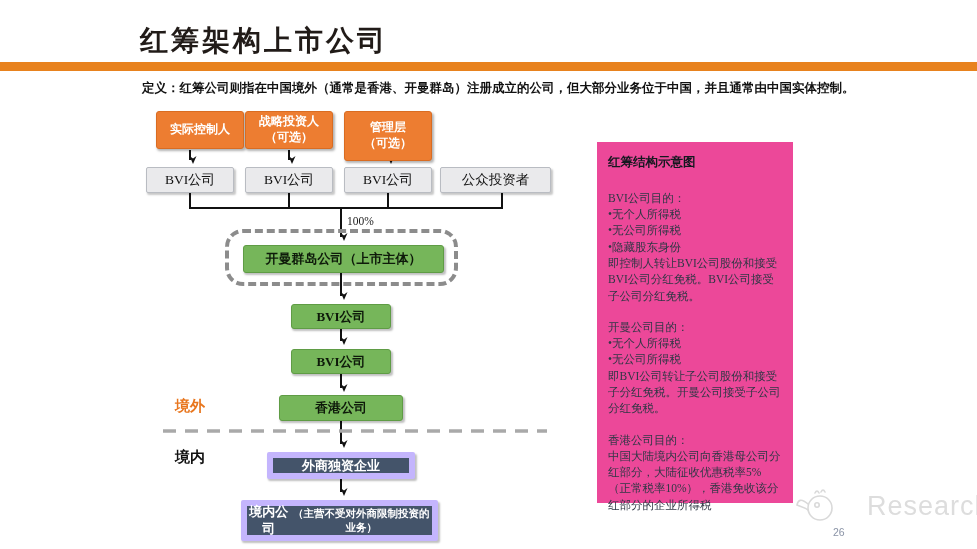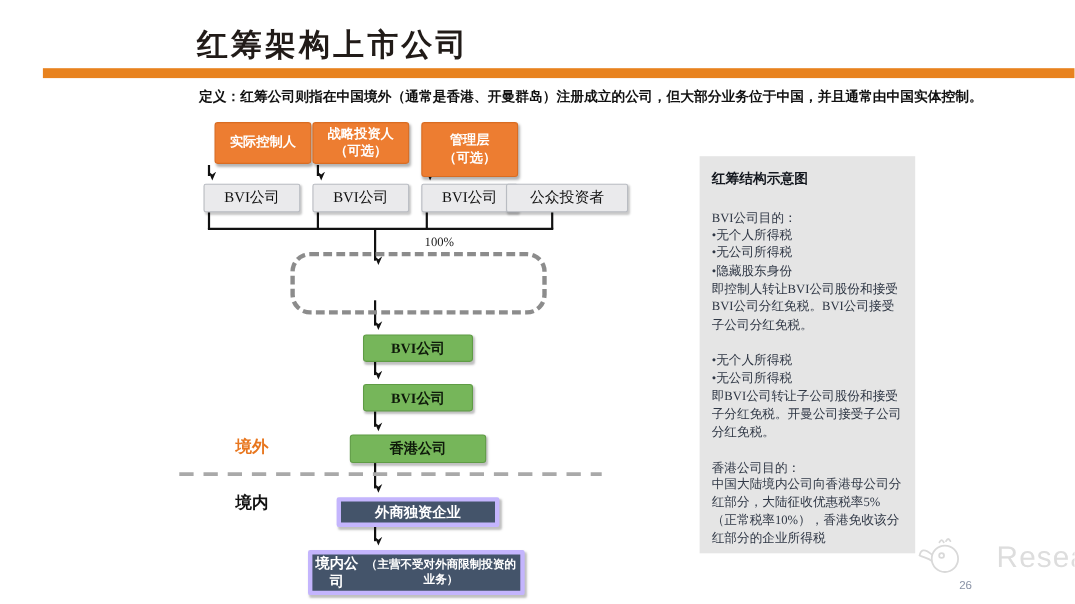--- a/index.html
+++ b/index.html
@@ -5,21 +5,21 @@
   * { margin: 0; padding: 0; box-sizing: border-box; }
   html, body { background: #ffffff; }
   .slide {
     position: relative;
     width: 977px; height: 549px;
     background: #ffffff;
     overflow: hidden;
     font-family: "Liberation Sans", sans-serif;
     color: #1a1a1a;
   }
-  .abs { position: absolute; margin-left: 39px; }
+  .abs { position: absolute; }
 
   .slide-title {
     left: 140px; top: 22px;
     font-family: "Liberation Serif", serif;
     font-size: 28px; font-weight: bold; color: #211b18;
     letter-spacing: 3px;
   }
   .accent-bar {
     left: 0; top: 62px; width: 977px; height: 9px;
     background: #E8821E;
@@ -52,36 +52,36 @@
   }
   .box-green {
     background: #76B65A; color: #0e1a0a;
     font-weight: bold; font-size: 13px;
     border: 1px solid #5f9c45;
     box-shadow: 1.5px 2px 2px rgba(0,0,0,0.25);
   }
   .box-slate {
     background: #44546A; color: #ffffff;
     font-weight: bold; font-size: 13px;
-    border: 4px solid #c4b5fd;
+    border: 6px solid #c4b5fd;
     box-shadow: 1.5px 2px 2px rgba(0,0,0,0.25);
     border-radius: 2px;
   }
   .listed-wrap {
     left: 225px; top: 229px; width: 233px; height: 57px;
     border: 4px dashed #8c8c8c; border-radius: 18px;
   }
   .domestic-note { font-weight: bold; font-size: 10.5px; display: block; }
   .region-label { font-size: 15px; font-weight: bold; font-family: "Liberation Serif", serif; }
   .pct-label { left: 347px; top: 215px; font-size: 11.5px; font-family: "Liberation Serif", serif; }
 
   
   .info-panel {
     left: 597px; top: 142px; width: 196px; height: 361px;
-    background: #e5e5e5; padding: 12px 10px 25px 11px;
+    background: #ec4899; padding: 12px 10px 25px 11px;
     font-family: "Liberation Serif", serif;
     color: #2f3745;
   }
   .info-title { font-size: 12.5px; font-weight: bold; color: #14181f; margin-bottom: 20px; }
   .info-section { margin-bottom: 16px; }
   .info-heading { font-size: 11.5px; font-weight: normal; }
   .info-body { font-size: 11.5px; line-height: 1.42; white-space: pre-line; }
 
   
   .brand { left: 793px; top: 486px; display: flex; align-items: center; gap: 24px; }
@@ -147,27 +147,30 @@
 
   <div class="abs box box-gray" style="left:146px;top:167px;width:88px;height:26px;">
     <span>BVI公司</span>
   </div>
   <div class="abs box box-gray" style="left:245px;top:167px;width:88px;height:26px;">
     <span>BVI公司</span>
   </div>
   <div class="abs box box-gray" style="left:344px;top:167px;width:88px;height:26px;">
     <span>BVI公司</span>
   </div>
-  <div class="abs box box-gray" style="left:421px;top:167px;width:111px;height:26px;">
+  <div class="abs box box-gray" style="left:440px;top:167px;width:111px;height:26px;">
     <span>公众投资者</span>
   </div>
 
   <div class="abs pct-label">100%</div>
 
   <div class="abs listed-wrap"></div>
+  <div class="abs box box-green" style="left:243px;top:245px;width:201px;height:28px;">
+    <span>开曼群岛公司（上市主体）</span>
+  </div>
 
   <div class="abs box box-green" style="left:291px;top:304px;width:100px;height:25px;">
     <span>BVI公司</span>
   </div>
   <div class="abs box box-green" style="left:291px;top:349px;width:100px;height:25px;">
     <span>BVI公司</span>
   </div>
   <div class="abs box box-green" style="left:279px;top:395px;width:124px;height:26px;">
     <span>香港公司</span>
   </div>
@@ -186,20 +189,21 @@
   <div class="abs info-panel">
     <div class="info-title">红筹结构示意图</div>
     <div class="info-section">
       <div class="info-heading">BVI公司目的：</div>
       <div class="info-body">•无个人所得税
 •无公司所得税
 •隐藏股东身份
 即控制人转让BVI公司股份和接受BVI公司分红免税。BVI公司接受子公司分红免税。</div>
     </div>
     <div class="info-section">
+      <div class="info-heading">开曼公司目的：</div>
       <div class="info-body">•无个人所得税
 •无公司所得税
 即BVI公司转让子公司股份和接受子分红免税。开曼公司接受子公司分红免税。</div>
     </div>
     <div class="info-section">
       <div class="info-heading">香港公司目的：</div>
       <div class="info-body">中国大陆境内公司向香港母公司分红部分，大陆征收优惠税率5%（正常税率10%），香港免收该分红部分的企业所得税</div>
     </div>
   </div>
 

